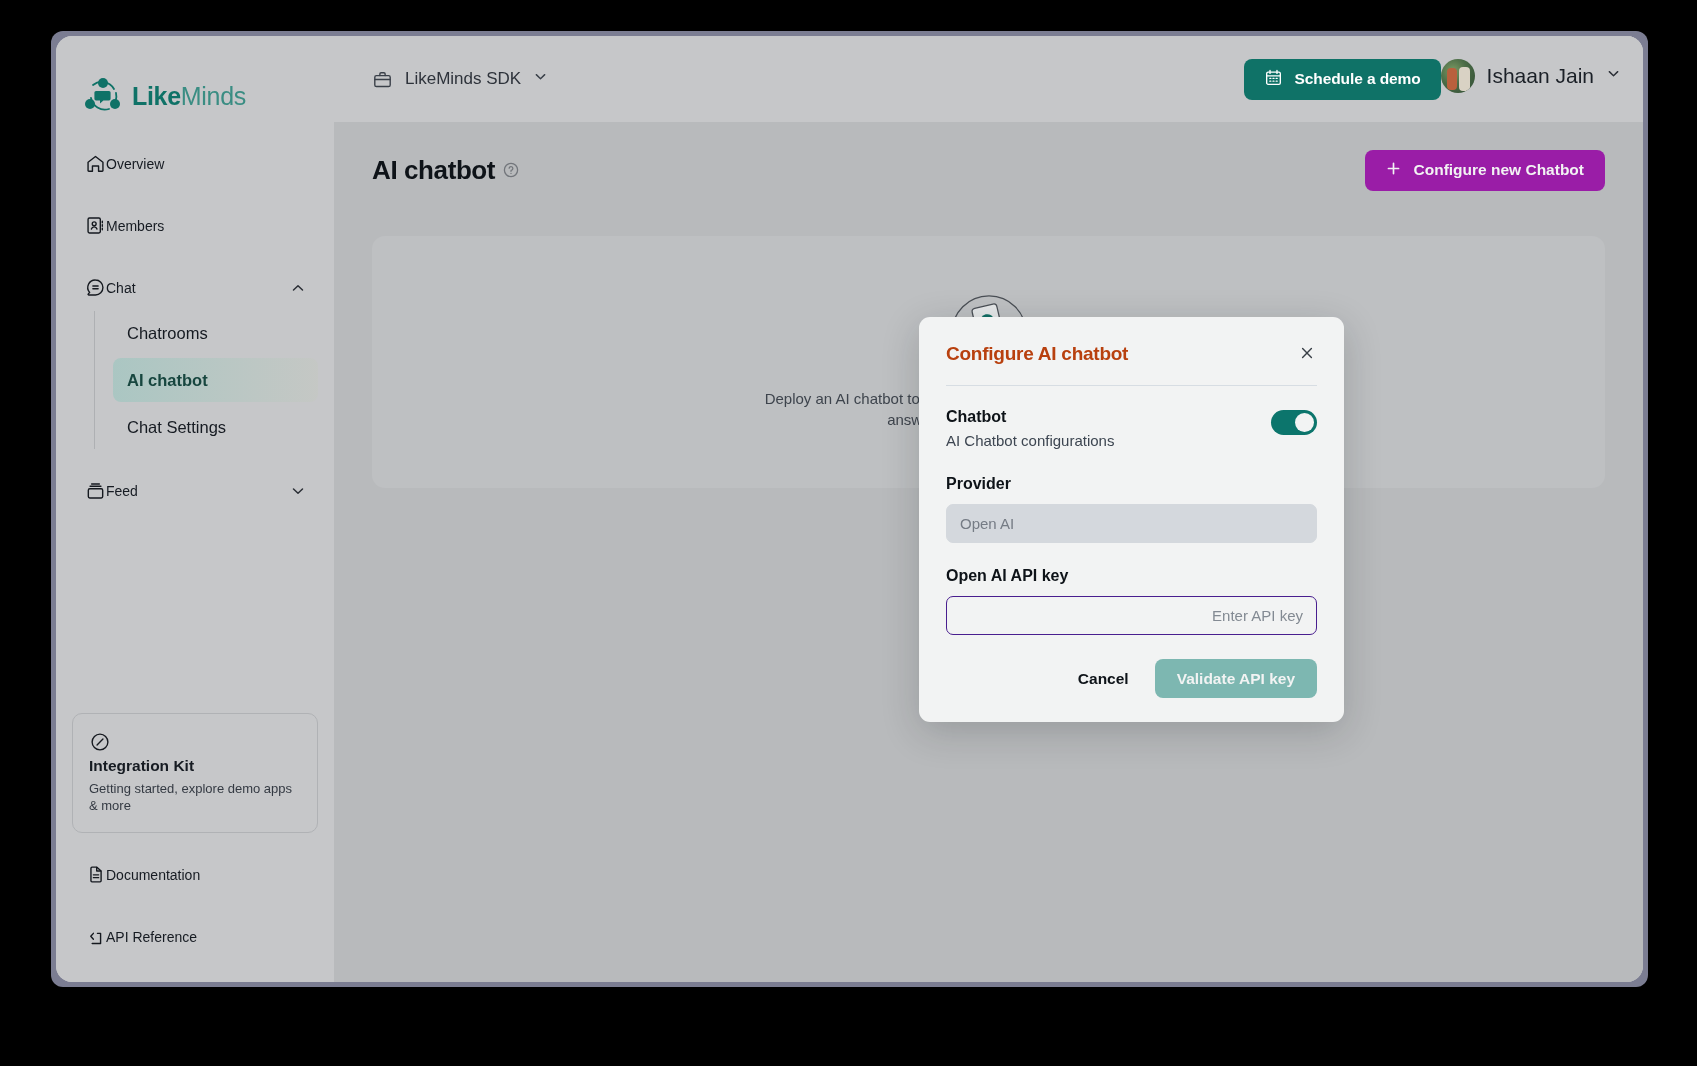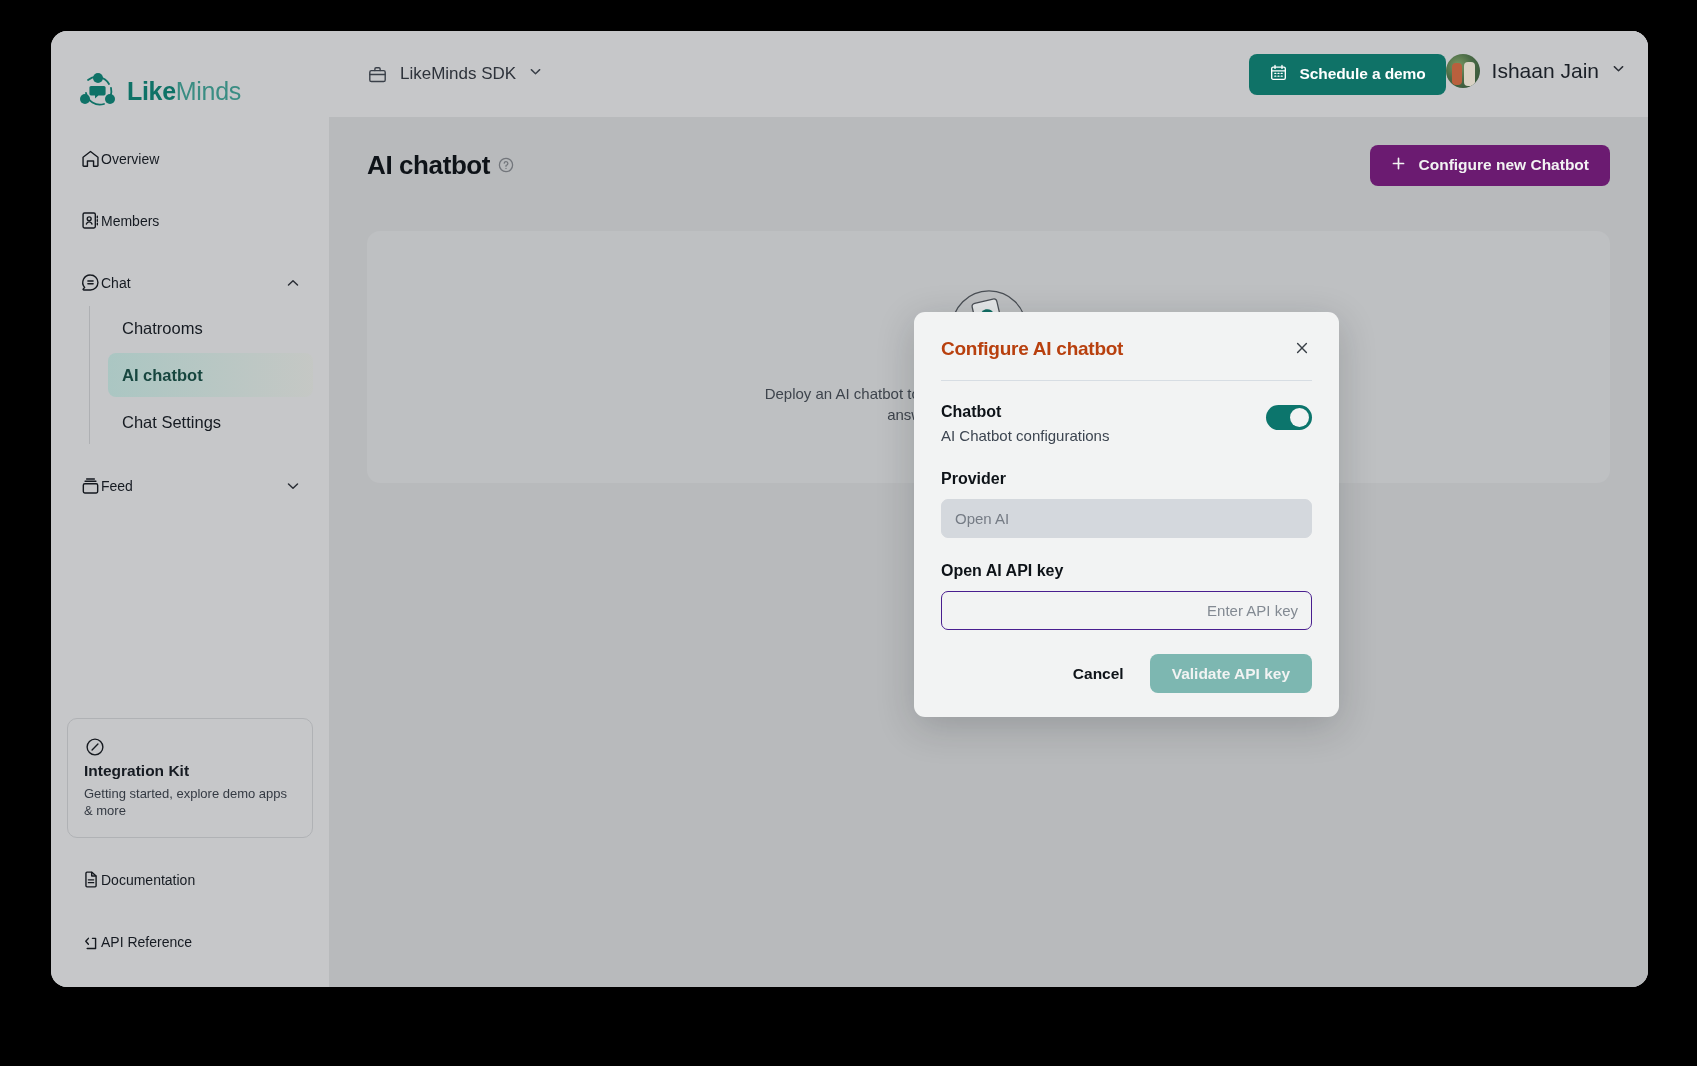--- a/index.html
+++ b/index.html
@@ -13,21 +13,22 @@
   }
 
   
   .window-frame {
     position: absolute;
     left: 51px;
     top: 31px;
     width: 1597px;
     height: 956px;
     background: #7b7d92;
-    border-radius: 20px;
+    border-radius: 12px;
+    padding: 5px;
   }
   .window-inner {
     position: relative;
     width: 100%;
     height: 100%;
     background: #c6c7c9;
     border-radius: 16px;
     overflow: hidden;
     display: flex;
   }
@@ -196,21 +197,21 @@
     font-weight: bold;
     color: #0d1117;
     letter-spacing: -0.4px;
   }
   .help-ico { width: 16px; height: 16px; margin-left: 8px; opacity: 0.55; }
   .btn-configure {
     margin-left: auto;
     display: flex;
     align-items: center;
     gap: 13px;
-    background: #701a75;
+    background: #a21caf;
     color: #ffffff;
     border: none;
     border-radius: 8px;
     height: 41px;
     padding: 0 21px;
     font-size: 15.5px;
     font-weight: bold;
     font-family: "Liberation Sans", sans-serif;
     cursor: pointer;
   }

